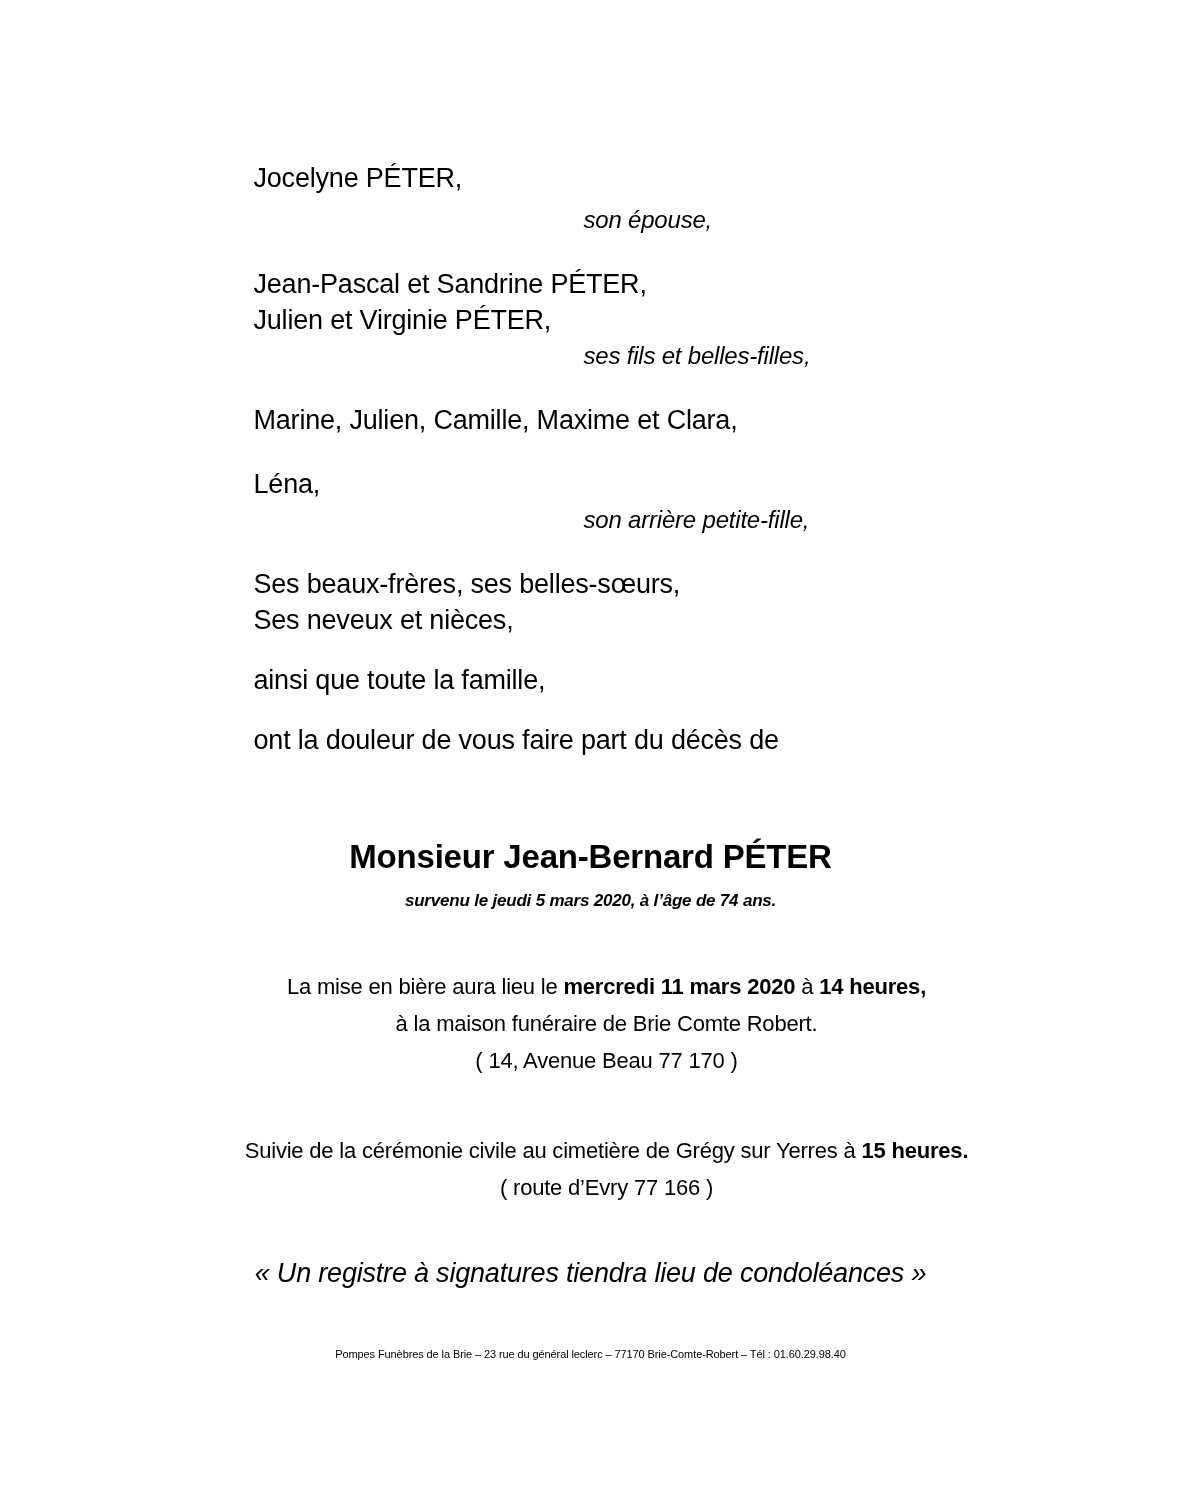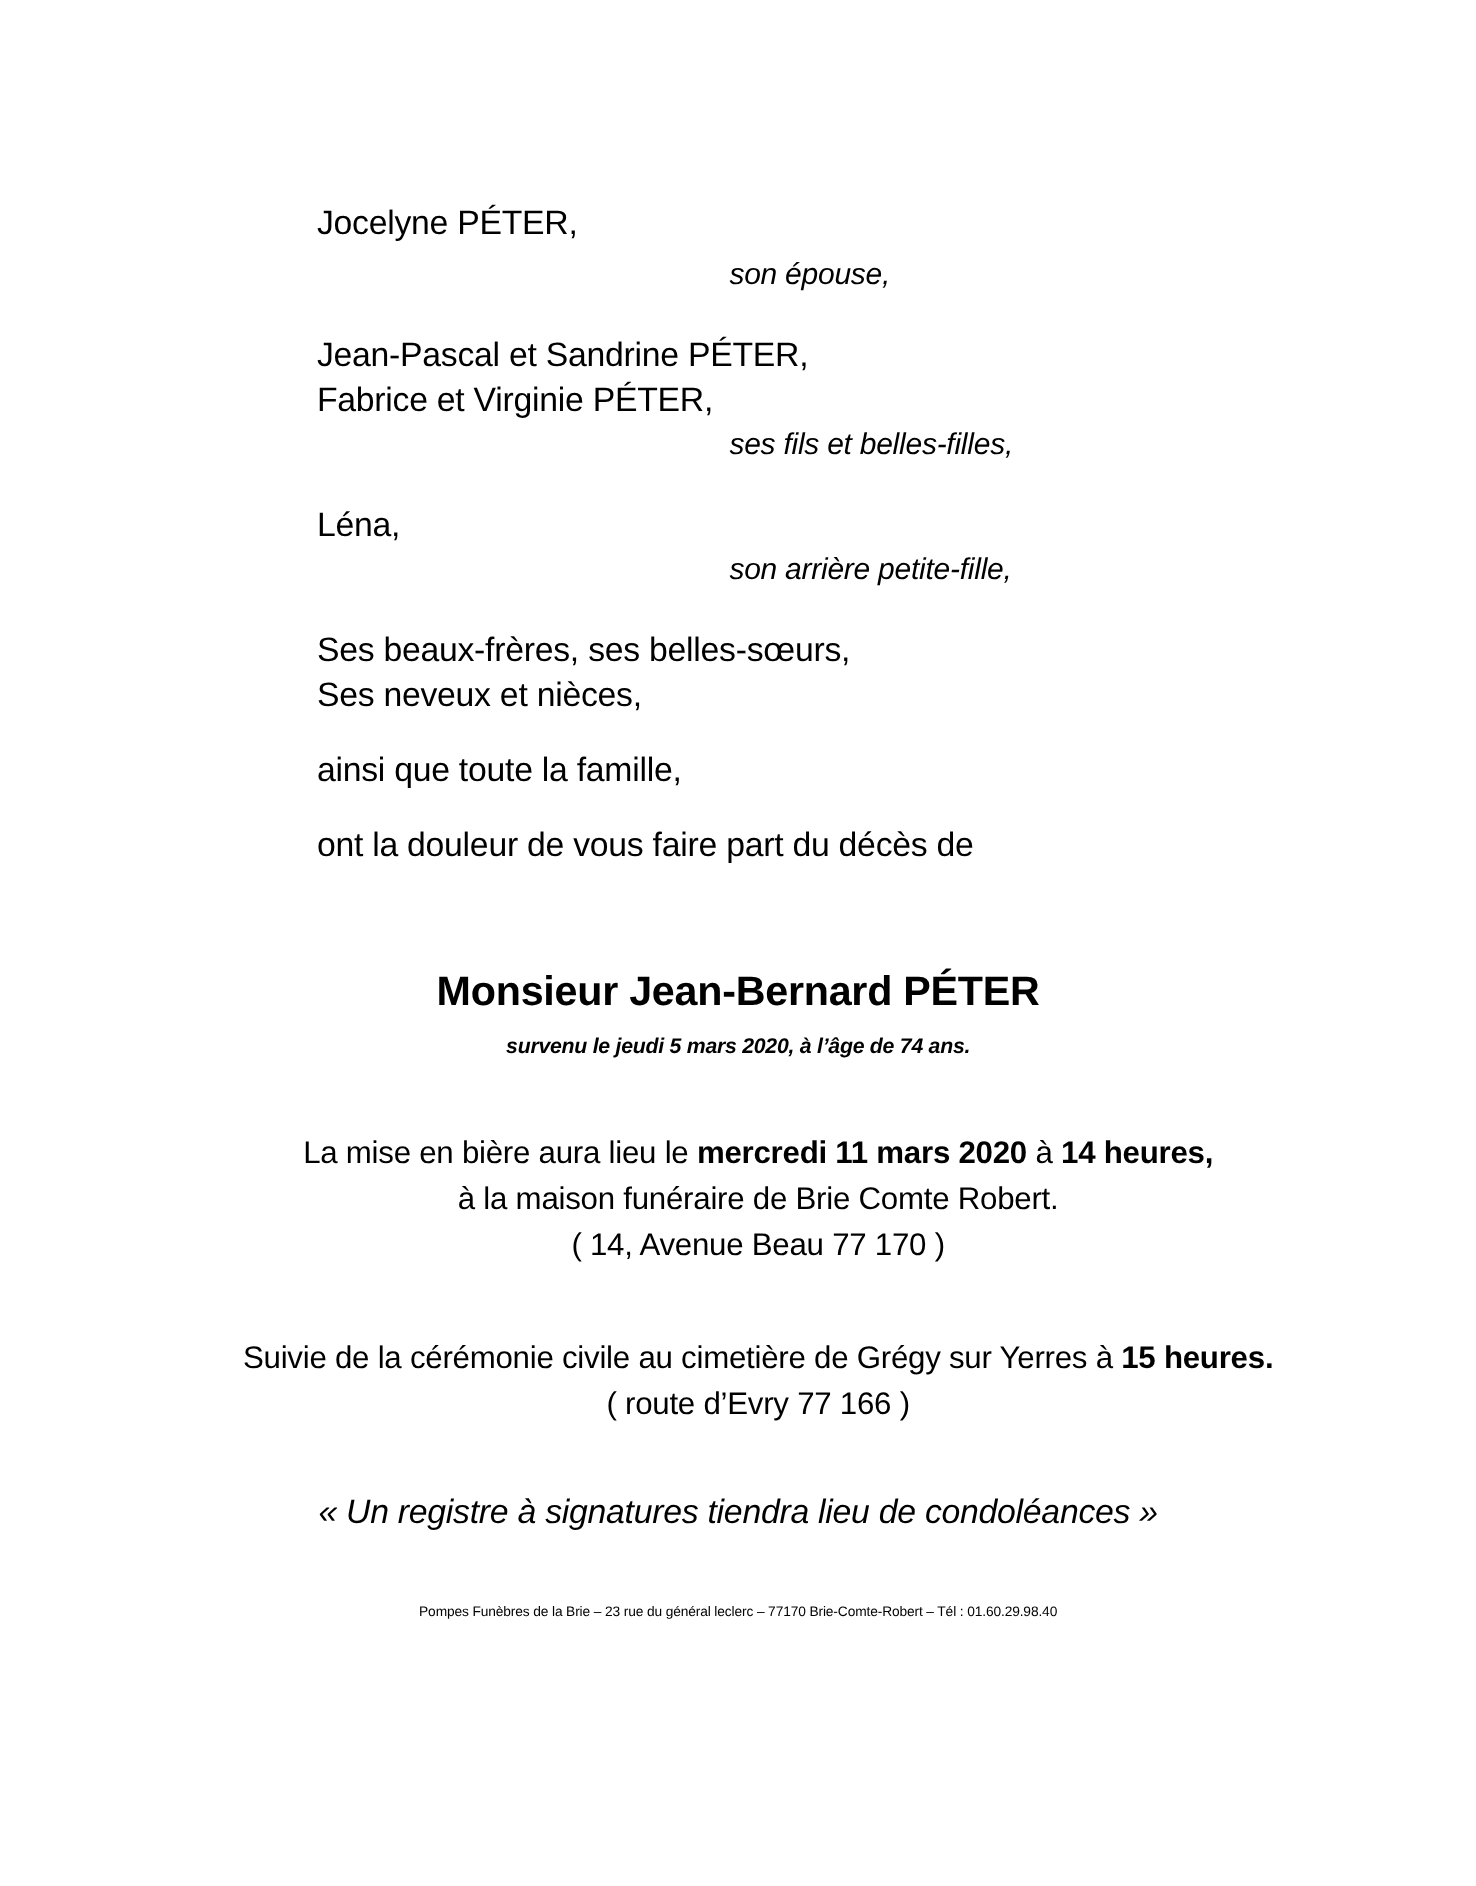--- a/index.html
+++ b/index.html
@@ -57,21 +57,21 @@
     font-style: italic;
     font-weight: 600;
     line-height: 38px;
     margin-top: 2px;
   }
 
   
   .ceremony-section { margin-top: 48px; text-align: center; }
   .burial-section   { margin-top: 53px; text-align: center; }
   .center-line {
-    font-size: 25px;
+    font-size: 22px;
     line-height: 37px;
     padding-left: 32px;
   }
   .center-line strong { font-weight: bold; }
 
   .condolence-note {
     margin-top: 49px;
     text-align: center;
     font-size: 27px;
     font-style: italic;
@@ -94,25 +94,26 @@
 
   <section class="family-section">
 
     <div class="family-group">
       <p class="name-line">Jocelyne PÉTER,</p>
       <p class="relation-line relation-gap">son épouse,</p>
     </div>
 
     <div class="family-group">
       <p class="name-line">Jean-Pascal et Sandrine PÉTER,</p>
-      <p class="name-line">Fabrice et Virginie PÉTER,</p>
+      <p class="name-line">Julien et Virginie PÉTER,</p>
       <p class="relation-line">ses fils et belles-filles,</p>
     </div>
 
     <div class="family-group">
+      <p class="name-line">Marine, Julien, Camille, Maxime et Clara,</p>
     </div>
 
     <div class="family-group">
       <p class="name-line">Léna,</p>
       <p class="relation-line">son arrière petite-fille,</p>
     </div>
 
     <div class="family-group">
       <p class="name-line">Ses beaux-frères, ses belles-sœurs,</p>
       <p class="name-line">Ses neveux et nièces,</p>

